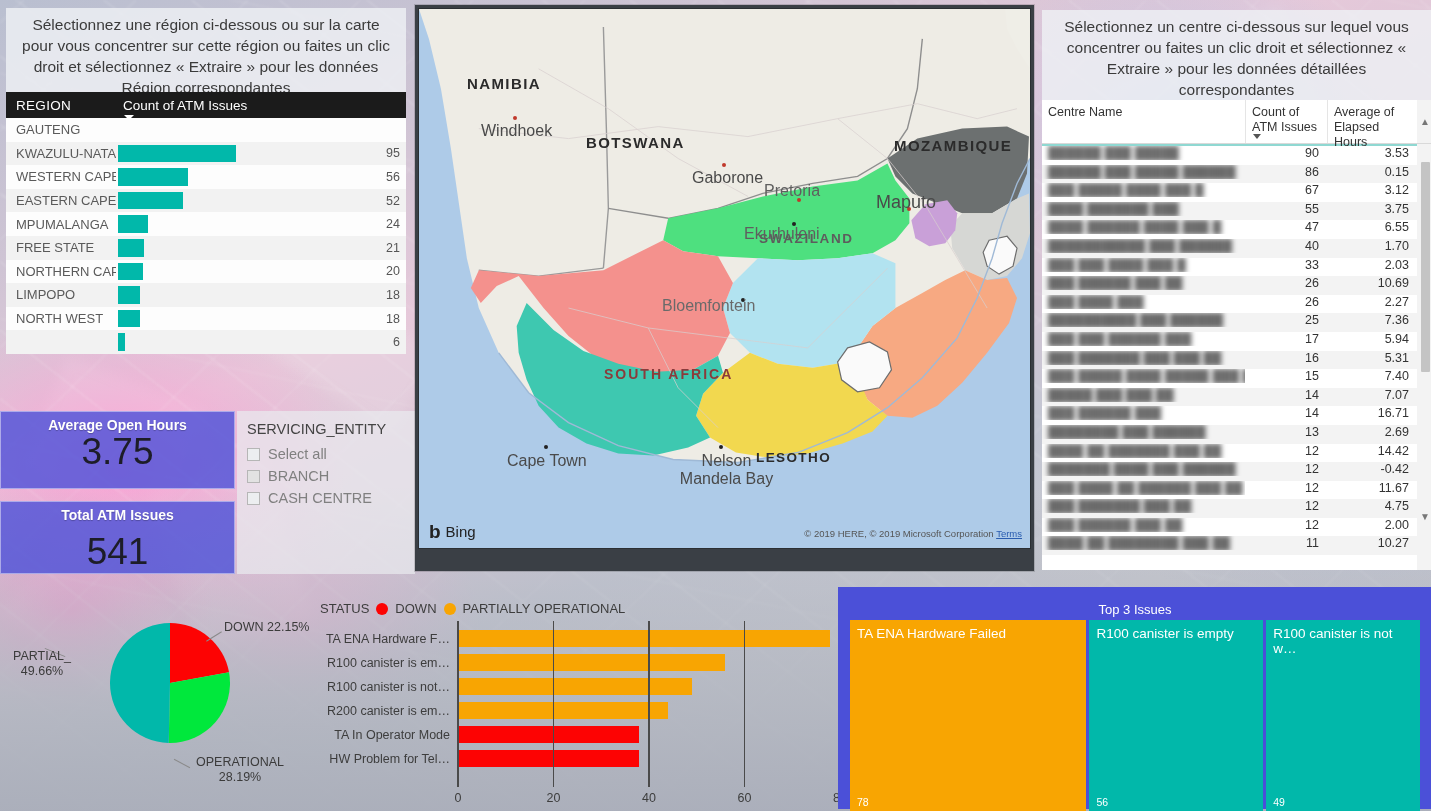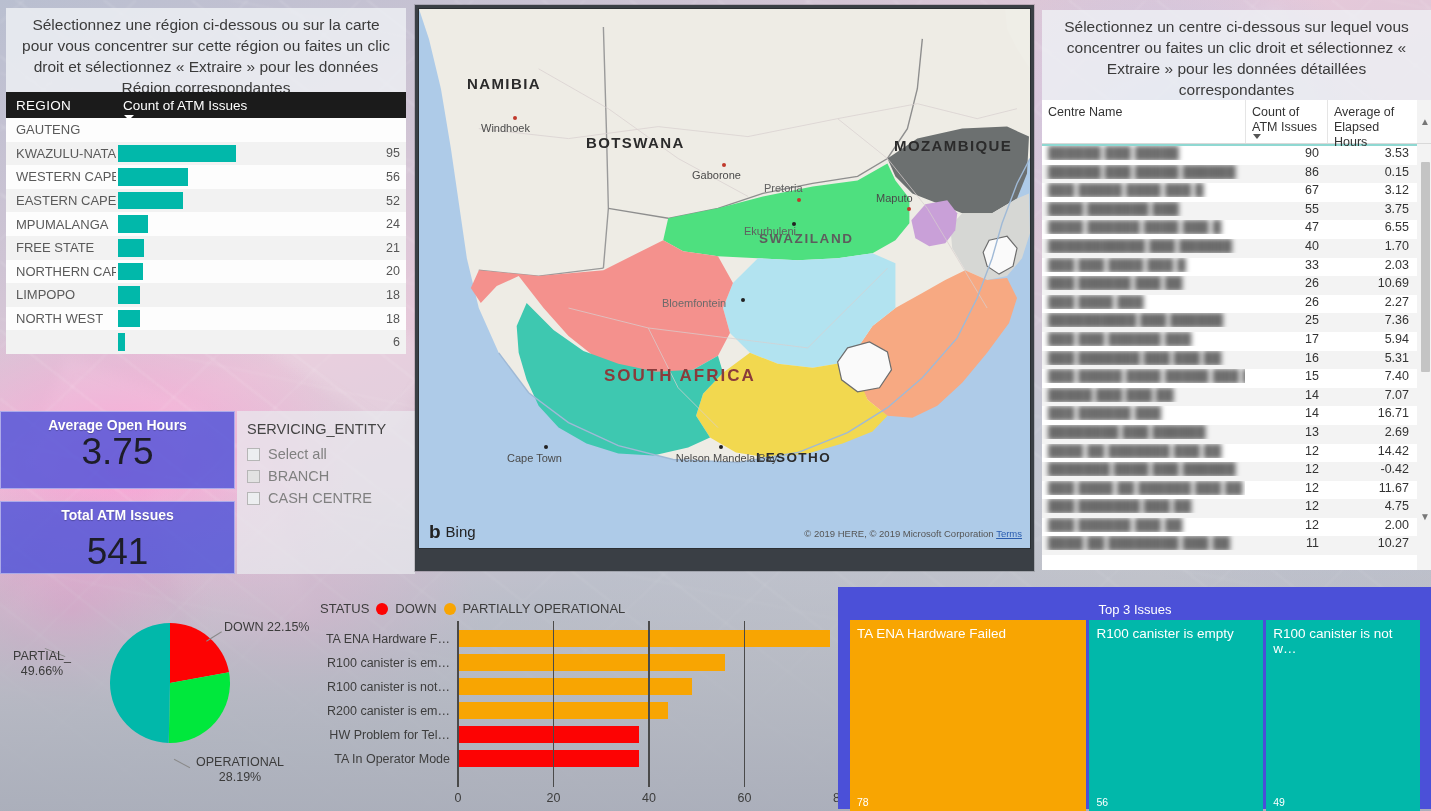--- a/index.html
+++ b/index.html
@@ -72,22 +72,22 @@
   .sl-item { display:flex; align-items:center; gap:8px; height:22px; color:#808080; font-size:14.5px; }
   .sl-box { width:13px; height:13px; border:1px solid #b6b6b6; background:#eceef0; flex:0 0 auto; }
   .sl-box.dim { background:#e2e2e2; }
   
   #map-card { left:415px; top:5px; width:619px; height:566px; background:#3a3f45; padding:3px; box-shadow:0 0 0 1px rgba(0,0,0,.15); }
   .map-title { height:19px; color:#fff; font-size:12px; font-weight:bold; letter-spacing:.6px; text-align:center; line-height:19px; }
   .map-body { position:relative; width:100%; height:541px; background:#aecbe8; overflow:hidden; border:1px solid #2b2f33; }
   .map-svg { position:absolute; inset:0; }
   .m-label { position:absolute; font-weight:bold; letter-spacing:1.4px; color:#2b2b2b; font-size:15px; }
   .m-label.sub { font-weight:normal; letter-spacing:0; color:#6d6d6d; font-size:12.5px; }
-  .m-label.sa { color:#8a3b3b; font-size:17px; letter-spacing:2px; }
-  .m-label.city { font-weight:normal; letter-spacing:0; color:#4a4a4a; font-size:11px; text-align:center; }
+  .m-label.sa { color:#8a3b3b; font-size:14px; letter-spacing:2px; }
+  .m-label.city { font-weight:normal; letter-spacing:0; color:#4a4a4a; font-size:16px; text-align:center; }
   .m-dot { position:absolute; width:4px; height:4px; border-radius:50%; background:#c0392b; }
   .m-dot.black { background:#222; }
   .bing { position:absolute; left:10px; bottom:8px; display:flex; align-items:center; gap:5px; color:#222; font-size:15px; }
   .bing-b { font-weight:bold; font-size:19px; line-height:17px; }
   .map-attr { position:absolute; right:8px; bottom:9px; font-size:9.5px; color:#555; }
   .map-attr u { color:#2a5db0; }
   
   #centre-panel { left:1042px; top:100px; width:389px; height:470px; background:#fff; }
   .ct-head { display:flex; border-bottom:1px solid #d9d9d9; height:44px; background:#fff; }
   .ct-head div { font-size:12.5px; color:#333; padding:5px 6px 0 6px; line-height:15px; }
@@ -321,21 +321,21 @@
 
     <div class="m-dot" style="left:94px;  top:107px;"></div>
     <div class="m-label city" style="left:62px; top:113px;">Windhoek</div>
     <div class="m-dot" style="left:303px; top:154px;"></div>
     <div class="m-label city" style="left:273px; top:160px;">Gaborone</div>
     <div class="m-dot" style="left:378px; top:189px;"></div>
     <div class="m-label city" style="left:345px; top:173px; color:#5f5f5f;">Pretoria</div>
     <div class="m-dot black" style="left:373px; top:213px;"></div>
     <div class="m-label city" style="left:325px; top:216px; color:#5f5f5f;">Ekurhuleni</div>
     <div class="m-dot" style="left:488px; top:198px;"></div>
-    <div class="m-label city" style="left:457px; top:183px; font-size:11px;">Maputo</div>
+    <div class="m-label city" style="left:457px; top:183px; font-size:18px;">Maputo</div>
     <div class="m-dot black" style="left:322px; top:289px;"></div>
     <div class="m-label city" style="left:243px; top:288px; color:#6a6a6a;">Bloemfontein</div>
     <div class="m-dot black" style="left:125px; top:436px;"></div>
     <div class="m-label city" style="left:88px;  top:443px;">Cape Town</div>
     <div class="m-dot black" style="left:300px; top:436px;"></div>
     <div class="m-label city" style="left:255px; top:443px; width:105px;">Nelson Mandela Bay</div>
 
     <div class="bing">
       <span class="bing-b">b</span>
       <span>Bing</span>
@@ -554,27 +554,27 @@
           <div class="bar-fill" style="width:61.25000000000001%; background:#f8a502;"></div>
         </div>
       </div>
       <div class="bar-row">
         <div class="bar-lbl">R200 canister is em…</div>
         <div class="bar-track">
           <div class="bar-fill" style="width:55.00000000000001%; background:#f8a502;"></div>
         </div>
       </div>
       <div class="bar-row">
-        <div class="bar-lbl">HW Problem for Tel…</div>
+        <div class="bar-lbl">TA In Operator Mode</div>
         <div class="bar-track">
           <div class="bar-fill" style="width:47.5%; background:#fd0303;"></div>
         </div>
       </div>
       <div class="bar-row">
-        <div class="bar-lbl">TA In Operator Mode</div>
+        <div class="bar-lbl">HW Problem for Tel…</div>
         <div class="bar-track">
           <div class="bar-fill" style="width:47.5%; background:#fd0303;"></div>
         </div>
       </div>
       <div style="position: absolute; inset: 0px 0px 0px 158px; pointer-events: none;">
         <div class="gridline" style="left: calc(0% - 1px);"></div>
         <div class="gridline" style="left: calc(25% - 1px);"></div>
         <div class="gridline" style="left: calc(50% - 1px);"></div>
         <div class="gridline" style="left: calc(75% - 1px);"></div>
         <div class="gridline" style="left: calc(100% - 1px);"></div>

